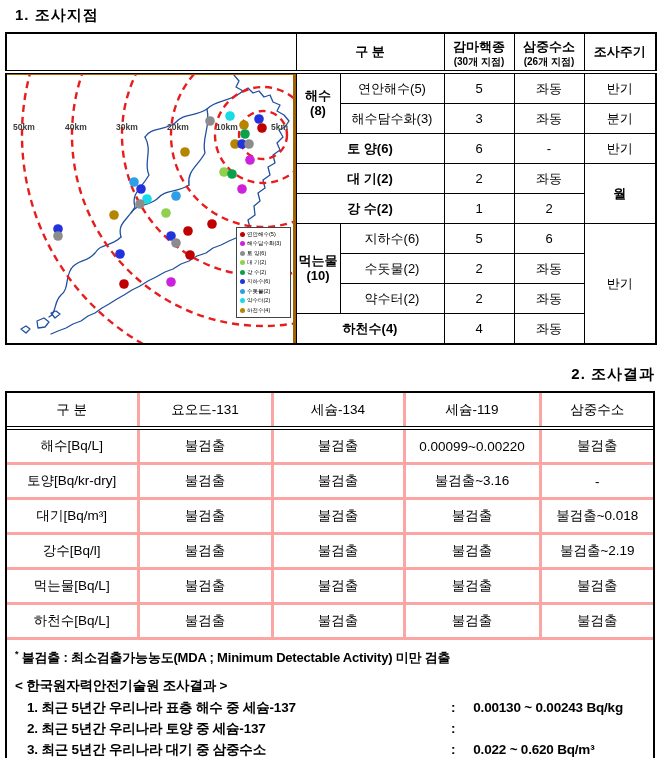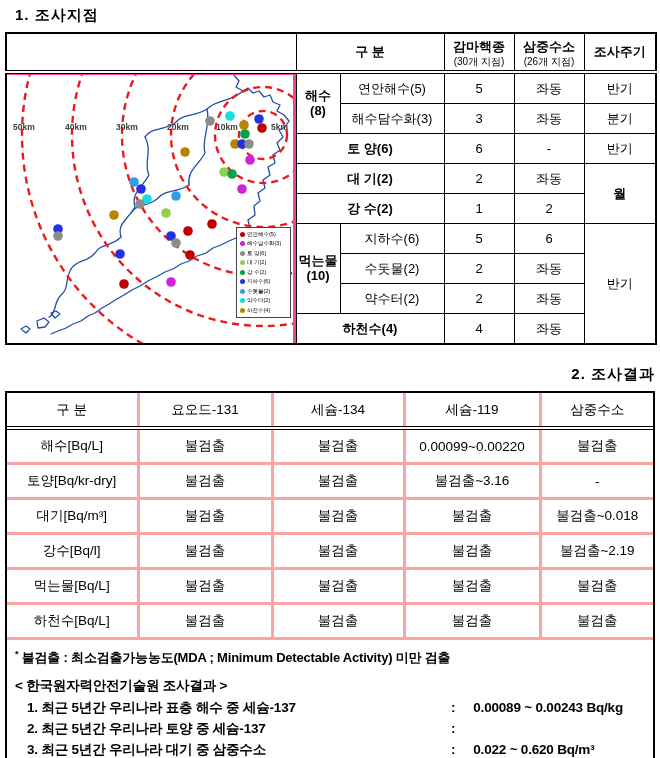--- a/index.html
+++ b/index.html
@@ -6,23 +6,23 @@
   .page{width:660px;height:758px;box-sizing:border-box;padding:4px 5px 0 5px;
         font-family:"Liberation Sans","DejaVu Sans",sans-serif;color:#000;background:#fff;position:relative;}
   .sec-title{font-size:15px;font-weight:bold;letter-spacing:1px;margin:2px 0 7px 10px;}
   
   table{border-collapse:collapse;table-layout:fixed;}
   .t1{width:650px;border:2px solid #000;}
   .t1 td{border:1px solid #000;text-align:center;vertical-align:middle;font-size:13px;padding:0;overflow:hidden;}
   .t1 tr.hdr td{border-bottom:4px double #000;height:36px;font-weight:bold;}
   .t1 td.grp{font-weight:bold;line-height:1.15;}
   .t1 td.b{font-weight:bold;}
-  .t1 .sub{font-size:10px;font-weight:normal;line-height:1;margin-top:1px;}
+  .t1 .sub{font-size:10px;font-weight:bold;line-height:1;margin-top:1px;}
   .t1 tr.r td{height:29px;}
-  .map-cell{padding:0;background:#ec4899;}
+  .map-cell{padding:0;background:#a16207;}
   .map-wrap{position:relative;width:286px;height:268px;background:#fff;}
   .map-wrap svg{position:absolute;left:0;top:0;}
   .dist{font-size:8.5px;font-weight:bold;fill:#3c3c3c;}
   .legend{position:absolute;right:2px;top:152px;width:55px;box-sizing:border-box;
           border:1px solid #444;background:#fff;padding:2px 1px 2px 3px;}
   .lg-row{display:flex;align-items:center;height:9.5px;}
   .lg-dot{width:5px;height:5px;border-radius:50%;flex:0 0 5px;margin-right:2px;}
   .lg-lab{font-size:5.5px;white-space:nowrap;letter-spacing:0;}
   
   .box2{width:650px;border:2px solid #000;box-sizing:border-box;background:#fff;}
@@ -294,21 +294,21 @@
     </tbody>
       </table>
 
     <div class="footnote"><sup>*</sup> <span>불검출 : 최소검출가능농도(MDA ; Minimum Detectable Activity) 미만 검출</span></div>
 
     <div class="kins">
       <div class="kins-title">&lt; 한국원자력안전기술원 조사결과 &gt;</div>
       <div class="kins-row">
         <span class="kins-label">1. 최근 5년간 우리나라 표층 해수 중 세슘-137</span>
         <span class="kins-sep">:</span>
-        <span>0.00089 ~  0.00243 Bq/kg</span>
+        <span>0.00130 ~  0.00243 Bq/kg</span>
       </div>
       <div class="kins-row">
         <span class="kins-label">2. 최근 5년간 우리나라 토양 중 세슘-137</span>
         <span class="kins-sep">:</span>
       </div>
       <div class="kins-row">
         <span class="kins-label">3. 최근 5년간 우리나라 대기 중 삼중수소</span>
         <span class="kins-sep">:</span>
         <span>0.022 ~ 0.620 Bq/m³</span>
       </div>

